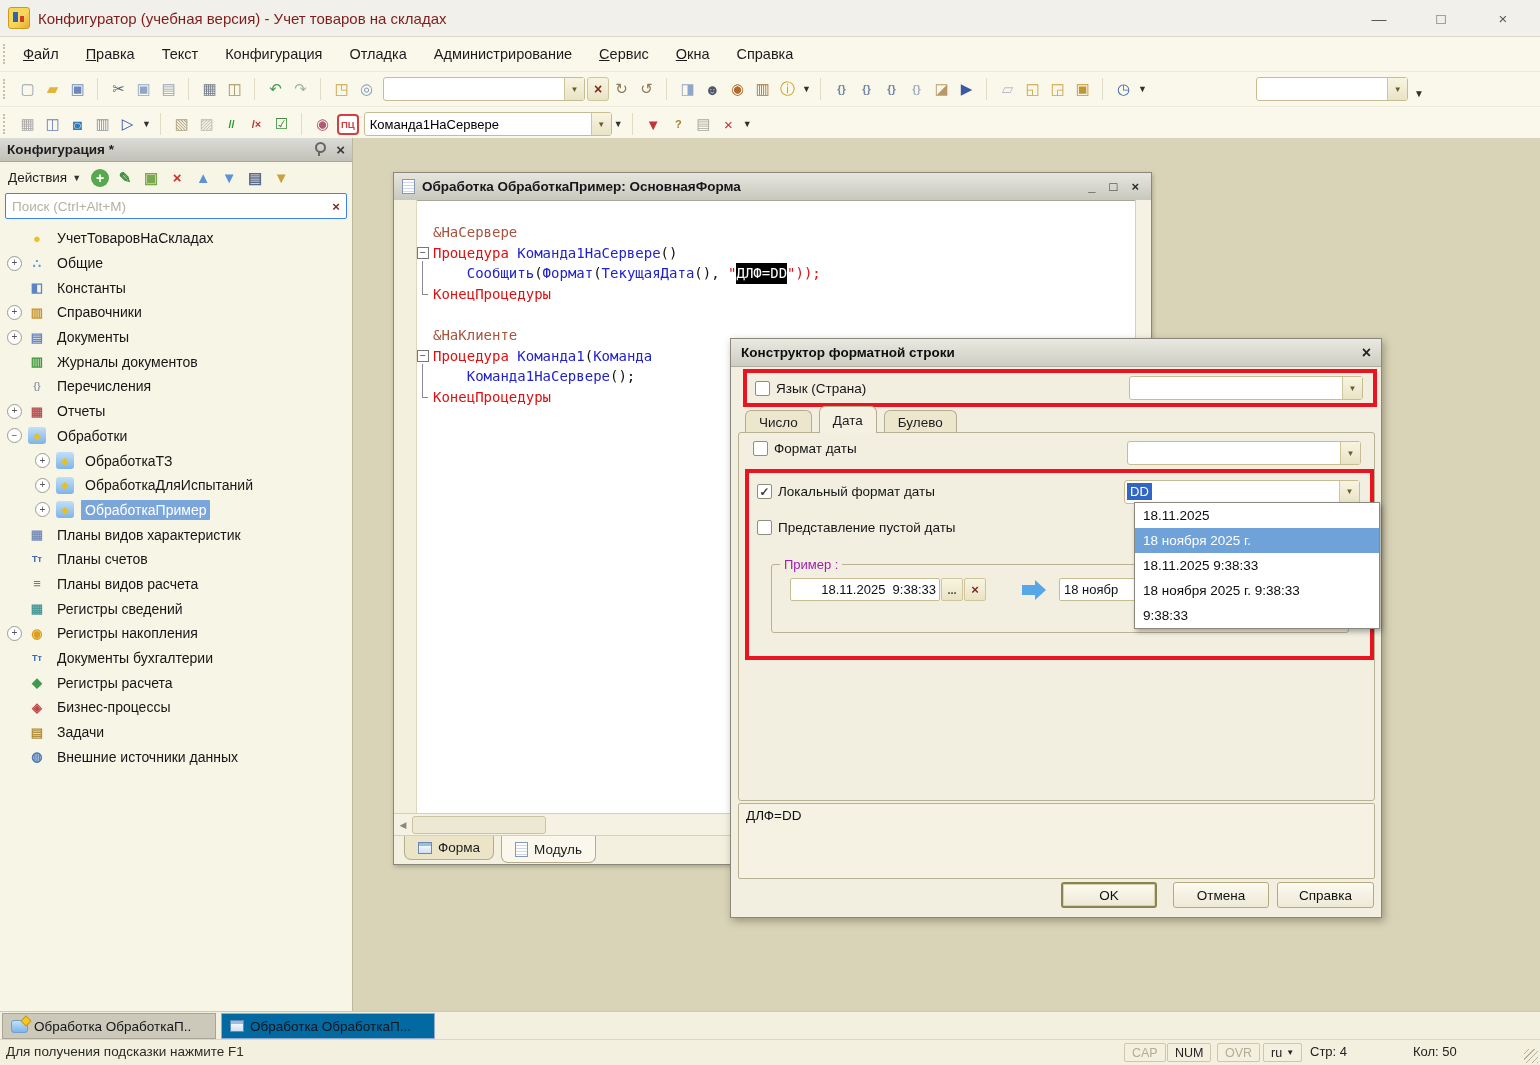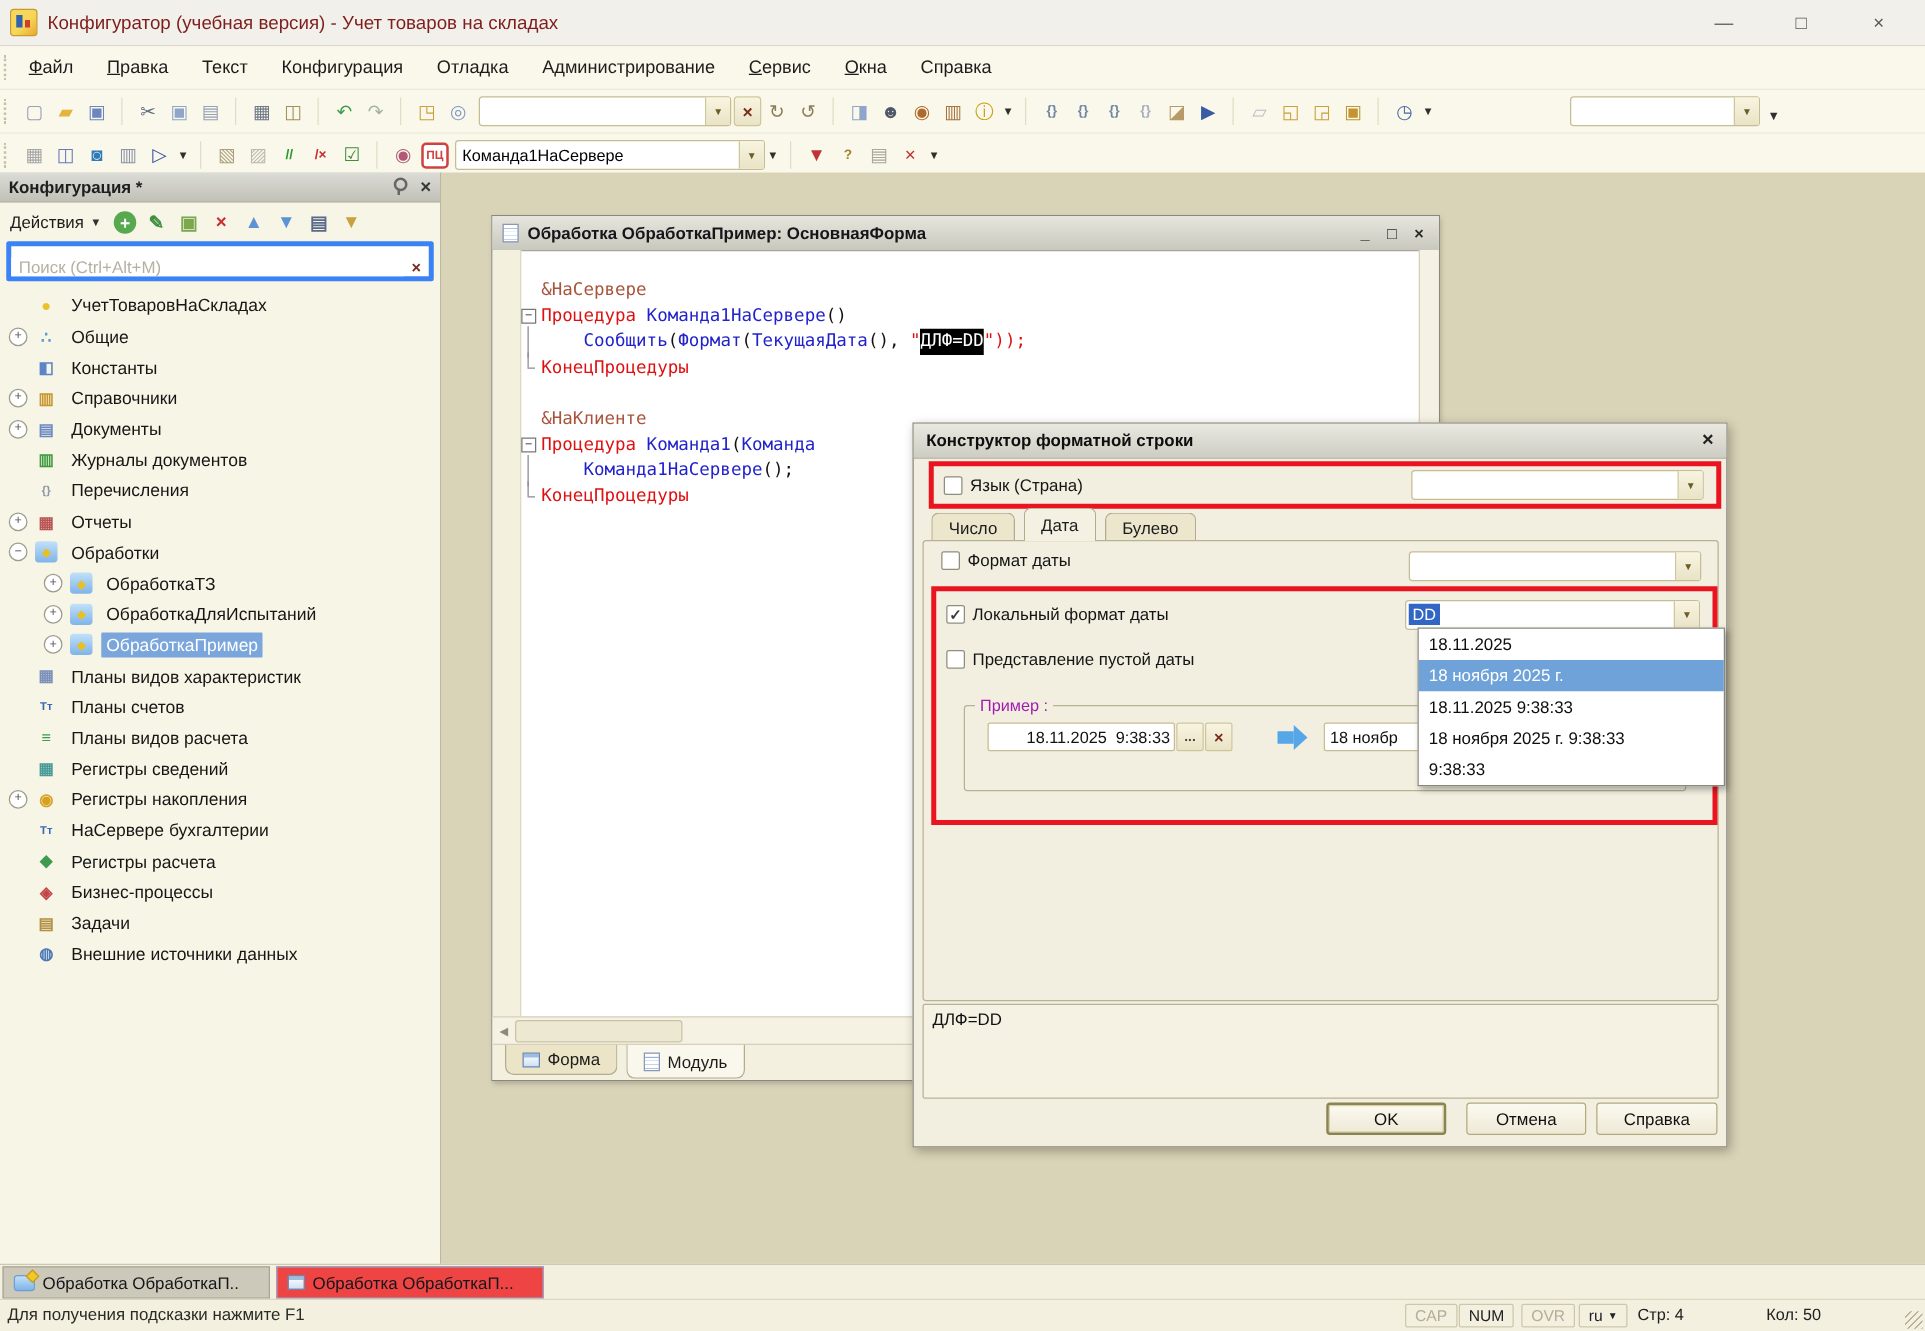--- a/index.html
+++ b/index.html
@@ -41,21 +41,21 @@
   .sidebar{position:absolute;left:0;top:0;width:352px;height:100%;background:#f7f5e6;border-right:1px solid #bcb89e}
   .panel-header{height:23px;background:linear-gradient(#dcdcd7,#c1c1b8);border-bottom:1px solid #a9a59a;display:flex;align-items:center;padding:0 7px;font-weight:bold;font-size:13.5px;color:#1e1e1e}
   .panel-header .ph-right{margin-left:auto;display:flex;align-items:center;gap:10px}
   .pin{width:7px;height:7px;border:2px solid #666;border-radius:50%;position:relative;top:-2px}
   .pin:after{content:"";position:absolute;left:1px;top:7px;width:2px;height:5px;background:#666}
   .ph-close{font-size:15px;font-weight:bold;color:#3a3a35}
   .actions-row{height:31px;display:flex;align-items:center;padding:0 8px;gap:10px;font-size:13.5px;color:#1c1c1c}
   .acaret{font-size:9px;color:#333;margin-left:-5px}
   .act{width:20px;height:20px;display:inline-flex;align-items:center;justify-content:center;font-size:15px;font-weight:bold}
   .act.circ{border-radius:50%;color:#fff;font-size:14px;width:18px;height:18px}
-  .search-row{margin:0 5px;height:24px;border:4px solid #3b82f6;background:#fff;display:flex;align-items:flex-end;border-radius:2px}
+  .search-row{margin:0 5px;height:24px;border:1px solid #3b82f6;background:#fff;display:flex;align-items:center;border-radius:2px}
   .search-row input{border:none;outline:none;flex:1;font:13.5px "Liberation Sans",sans-serif;padding:0 6px;color:#222}
   .search-row input::placeholder{color:#b5b1a0}
   .search-row .sx{width:20px;text-align:center;font-weight:bold;color:#7a2a1a;font-size:13px}
   .tree{margin-top:7px;font-size:14px;color:#161616}
   .trow{height:24.7px;display:flex;align-items:center;padding-left:7px}
   .exp{width:13px;height:13px;min-width:13px;border:1px solid #9c9c8e;border-radius:50%;background:#fff;color:#555;font-size:10px;line-height:10px;display:inline-flex;align-items:center;justify-content:center;margin-right:6px}
   .exp.none{visibility:hidden}
   .ti{width:18px;min-width:18px;height:17px;display:inline-flex;align-items:center;justify-content:center;font-size:13px;margin-right:7px;border-radius:3px;font-weight:bold}
   .ti.small-txt{font-size:9px}
   .tlabel{padding:2px 4px;border-radius:1px;white-space:nowrap}
@@ -122,21 +122,21 @@
   .dd-item{height:25px;display:flex;align-items:center;padding:0 8px;color:#0e0e0e;white-space:nowrap}
   .dd-item.sel{background:#6ea2d8;color:#fff}
   .result{position:absolute;left:7px;top:464px;width:637px;height:76px;border:1px solid #b8b294;border-radius:2px;background:#f5f2e4;font-size:13.5px;color:#111;padding:4px 7px;box-sizing:border-box}
   .dlg-buttons{position:absolute;left:0;right:10px;top:543px;height:27px}
   .btn{position:absolute;height:26px;width:96px;background:linear-gradient(#fcfaf0,#eee9d6);border:1px solid #b3ab7e;border-radius:3px;font:13.5px "Liberation Sans",sans-serif;color:#111}
   .btn.default{border:2px solid #8a8452;box-shadow:0 0 0 1px #d8d2ac inset}
   #btn-ok{left:330px}#btn-cancel{left:442px}#btn-help{left:546px;width:97px}
   
   .taskbar{position:absolute;left:0;right:0;bottom:25px;height:28px;background:#f3f0df;border-top:1px solid #cdc9b0;display:flex;align-items:center;padding-left:2px;gap:5px}
   .ttab{height:24px;display:flex;align-items:center;gap:6px;padding:0 8px;font-size:13.5px;color:#15151a;border:1px solid #a8a496;background:#ccc9ba;width:196px;box-sizing:content-box;white-space:nowrap;overflow:hidden}
-  .ttab.active{background:#ef4444;border-color:#8fadd0}
+  .ttab.active{background:#0369a1;border-color:#8fadd0}
   .statusbar{position:absolute;left:0;right:0;bottom:0;height:25px;background:#f3f0df;border-top:1px solid #dbd7c2;font-size:13.5px;color:#2b2b26}
   .hint{position:absolute;left:6px;top:4px}
   .sbox{position:absolute;top:3px;height:17px;border:1px solid #cdc7ab;border-radius:2px;display:flex;align-items:center;padding:0 7px;font-size:12.5px}
   .sbox.dim{color:#b3ac96}
   .sb-plain{position:absolute;top:4px;font-size:13px;color:#222}
   .sb-grip{position:absolute;right:2px;bottom:2px;width:14px;height:14px;background:repeating-linear-gradient(135deg,transparent 0 3px,#b8b29a 3px 4px)}
 </style>
 </head>
 <body>
 
@@ -372,21 +372,21 @@
             <span class="tlabel">Регистры сведений</span>
           </div>
           <div class="trow">
             <span class="exp">+</span>
             <span class="ti" style="color: rgb(216, 160, 32);">◉</span>
             <span class="tlabel">Регистры накопления</span>
           </div>
           <div class="trow">
             <span class="exp none">+</span>
             <span class="ti small-txt" style="color: rgb(56, 104, 184);">Тт</span>
-            <span class="tlabel">НаСервере бухгалтерии</span>
+            <span class="tlabel">Документы бухгалтерии</span>
           </div>
           <div class="trow">
             <span class="exp none">+</span>
             <span class="ti" style="color: rgb(63, 154, 79);">◆</span>
             <span class="tlabel">Регистры расчета</span>
           </div>
           <div class="trow">
             <span class="exp none">+</span>
             <span class="ti" style="color: rgb(194, 70, 70);">◈</span>
             <span class="tlabel">Бизнес-процессы</span>

